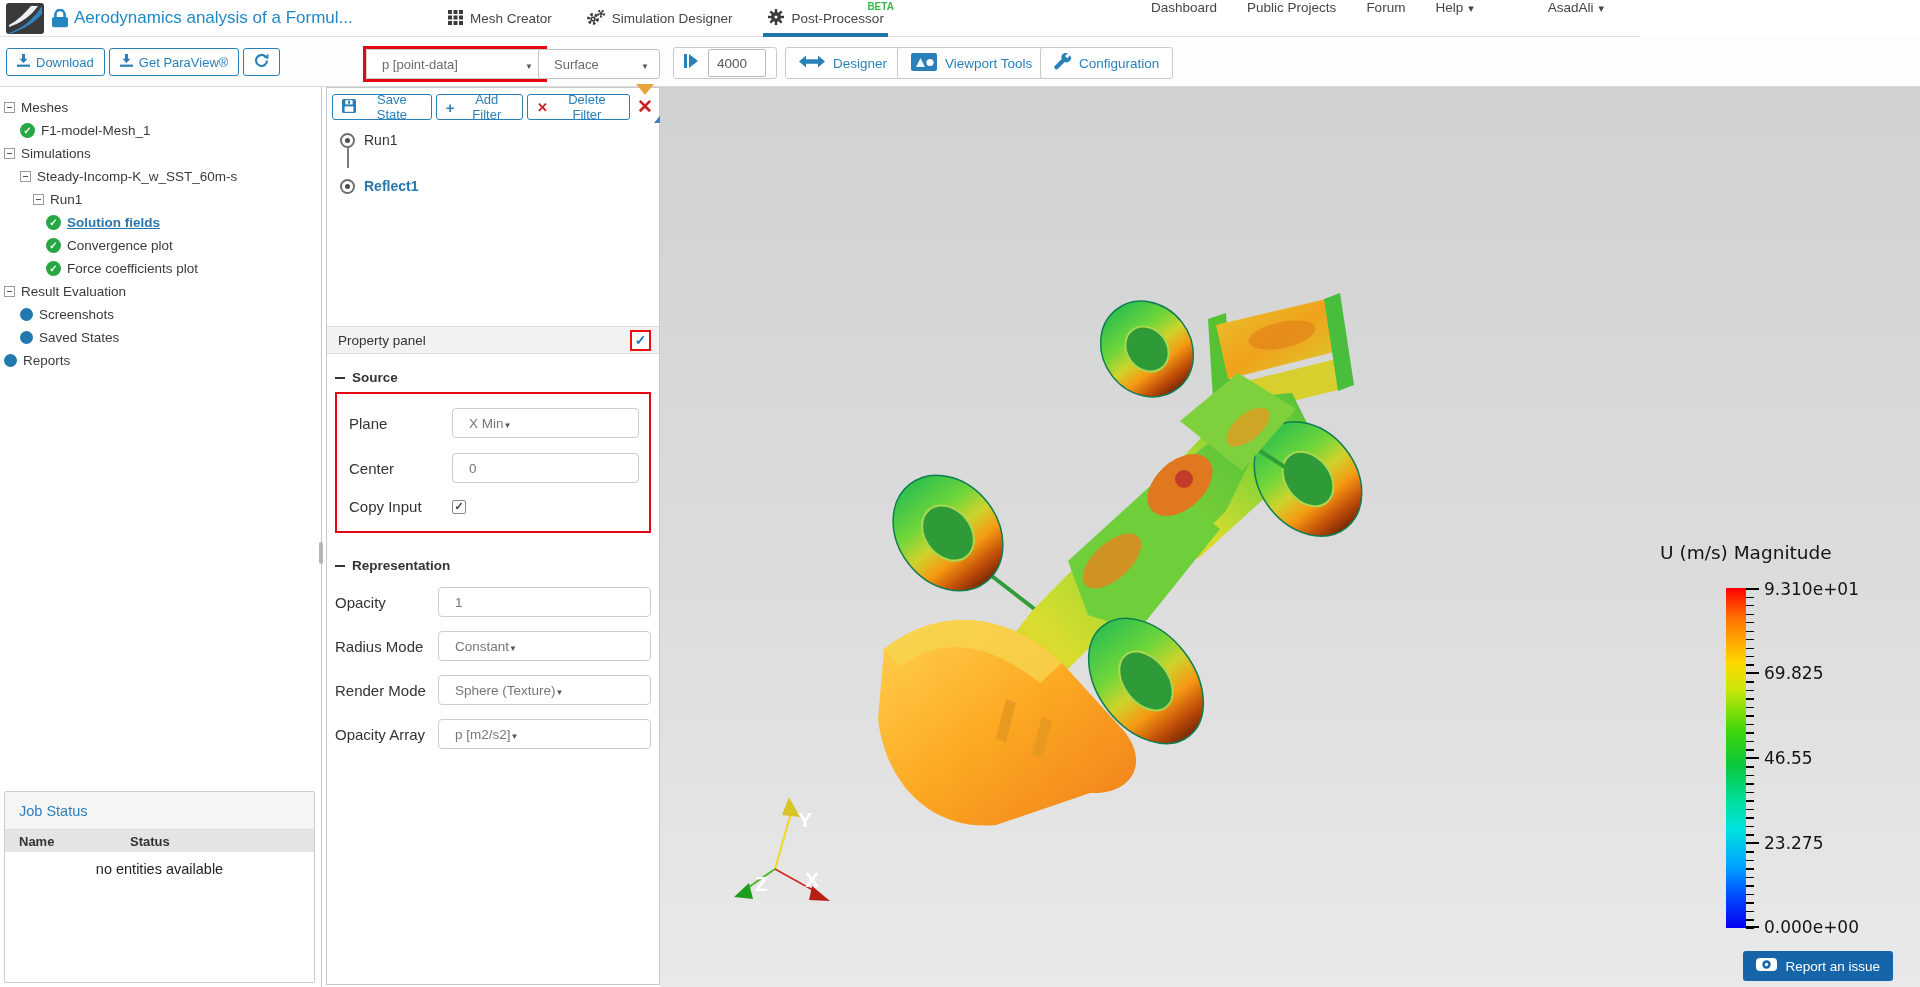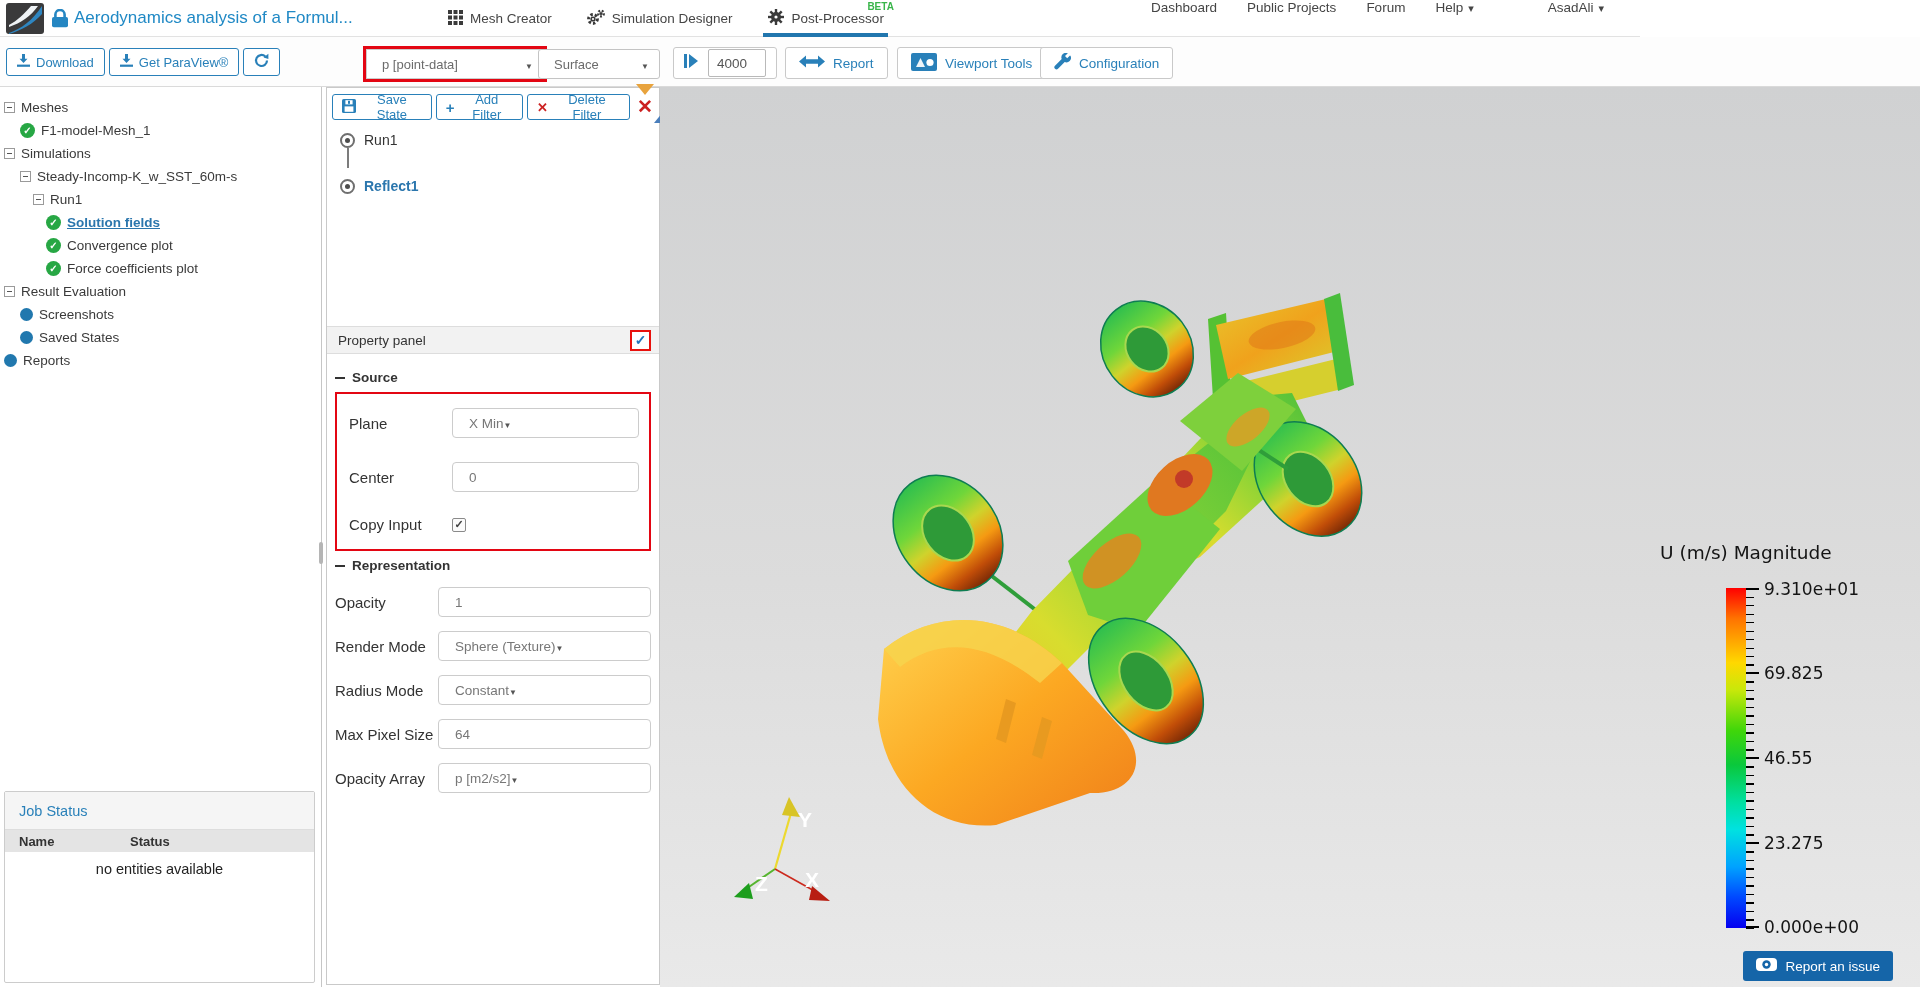--- a/index.html
+++ b/index.html
@@ -73,21 +73,21 @@
   .prow.selected span { color:#2b76ad; font-weight:bold;margin-top:48px; }
   .property-bar { position:absolute; left:0; right:0; top:238px; height:28px; background:#f2f2f2; border-top:1px solid #ddd; border-bottom:1px solid #ddd; display:flex; align-items:center; justify-content:space-between; padding:0 8px 0 11px; }
   .property-bar .pp-label { font-size:13.5px; color:#333; }
   .pp-check { width:21px; height:21px; border:2px solid #e8110d; background:#fff; display:flex; align-items:center; justify-content:center; cursor:pointer; }
   .pp-check::after { content:"✓"; color:#2176bd; font-weight:bold; font-size:14px; }
   .section { position:absolute; left:8px; right:8px; }
   .sec-source { top:282px; } .sec-repr { top:470px; }
   .sec-header { display:flex; align-items:center; gap:7px; font-size:13.5px; font-weight:bold; color:#333; cursor:pointer; }
   .minus-ic { width:10px; height:2px; background:#333; flex:none; }
   .red-group { border:2px solid #e30613; margin-top:7px; padding:14px 10px 16px 12px; }
-  .frow { display:flex; align-items:center; margin-top:24px; }
+  .frow { display:flex; align-items:center; margin-top:15px; }
   .frow:first-child { margin-top:0; }
   .sec-repr .frow { margin-top:14px; }
   .flabel { width:103px; flex:none; font-size:15px; color:#333; }
   .fctl { flex:1; }
   .fselect { height:30px; border:1px solid #ccc; border-radius:4px; display:flex; align-items:center; padding:0 10px 0 16px; font-size:13.5px; color:#777; background:#fff; cursor:pointer; }
   .finput { width:100%; height:30px; border:1px solid #ccc; border-radius:4px; padding-left:16px; font-size:13.5px; color:#777; font-family:"Liberation Sans",sans-serif; }
   .cbox { width:14px; height:14px; border:1px solid #8a8a8a; border-radius:2px; background:#fbfbfb; display:flex; align-items:center; justify-content:center; cursor:pointer; }
   .cbox::after { content:"✓"; font-size:11px; font-weight:bold; color:#444; }
 
   
@@ -228,21 +228,21 @@
           <rect width="3" height="14" fill="#2980b9"></rect>
           <polygon points="5,0 14,7 5,14" fill="#2980b9"></polygon>
         </svg></span>
     <input class="frame-input" value="4000" style="">
   </div>
 
   <button class="btn-gray rescale-btn">
     <span><svg width="26" height="13">
           <polygon points="0,6.5 7,0.5 7,4.3 19,4.3 19,0.5 26,6.5 19,12.5 19,8.7 7,8.7 7,12.5" fill="#2980b9"></polygon>
         </svg></span>
-    <span>Report</span>
+    <span>Designer</span>
   </button>
 
   <button class="btn-gray viewport-tools-btn">
     <span><svg width="26" height="18">
           <rect width="26" height="18" rx="2" fill="#2980b9"></rect>
           <polygon points="5,14 9.5,5 14,14" fill="#eef4f8"></polygon>
           <circle cx="19" cy="9.5" r="3.6" fill="#fff"></circle>
         </svg></span>
     <span>Viewport Tools</span>
   </button>
@@ -388,40 +388,36 @@
   <div class="section sec-repr">
     <div class="sec-header">
       <span class="minus-ic"></span>
       <span>Representation</span>
     </div>
     <div class="frow">
       <span class="flabel">Opacity</span>
       <div class="fctl"><input class="finput" value="1" style=""></div>
     </div>
     <div class="frow">
+      <span class="flabel">Radius Mode</span>
+      <div class="fctl">
+          <div class="fselect">
+            <span>Constant</span>
+            <span class="sel-caret"></span>
+          </div>
+        </div>
+    </div>
+    <div class="frow">
       <span class="flabel">Render Mode</span>
       <div class="fctl">
           <div class="fselect">
             <span>Sphere (Texture)</span>
             <span class="sel-caret"></span>
           </div>
         </div>
-    </div>
-    <div class="frow">
-      <span class="flabel">Radius Mode</span>
-      <div class="fctl">
-          <div class="fselect">
-            <span>Constant</span>
-            <span class="sel-caret"></span>
-          </div>
-        </div>
-    </div>
-    <div class="frow">
-      <span class="flabel">Max Pixel Size</span>
-      <div class="fctl"><input class="finput" value="64" style=""></div>
     </div>
     <div class="frow">
       <span class="flabel">Opacity Array</span>
       <div class="fctl">
           <div class="fselect">
             <span>p [m2/s2]</span>
             <span class="sel-caret"></span>
           </div>
         </div>
     </div>

